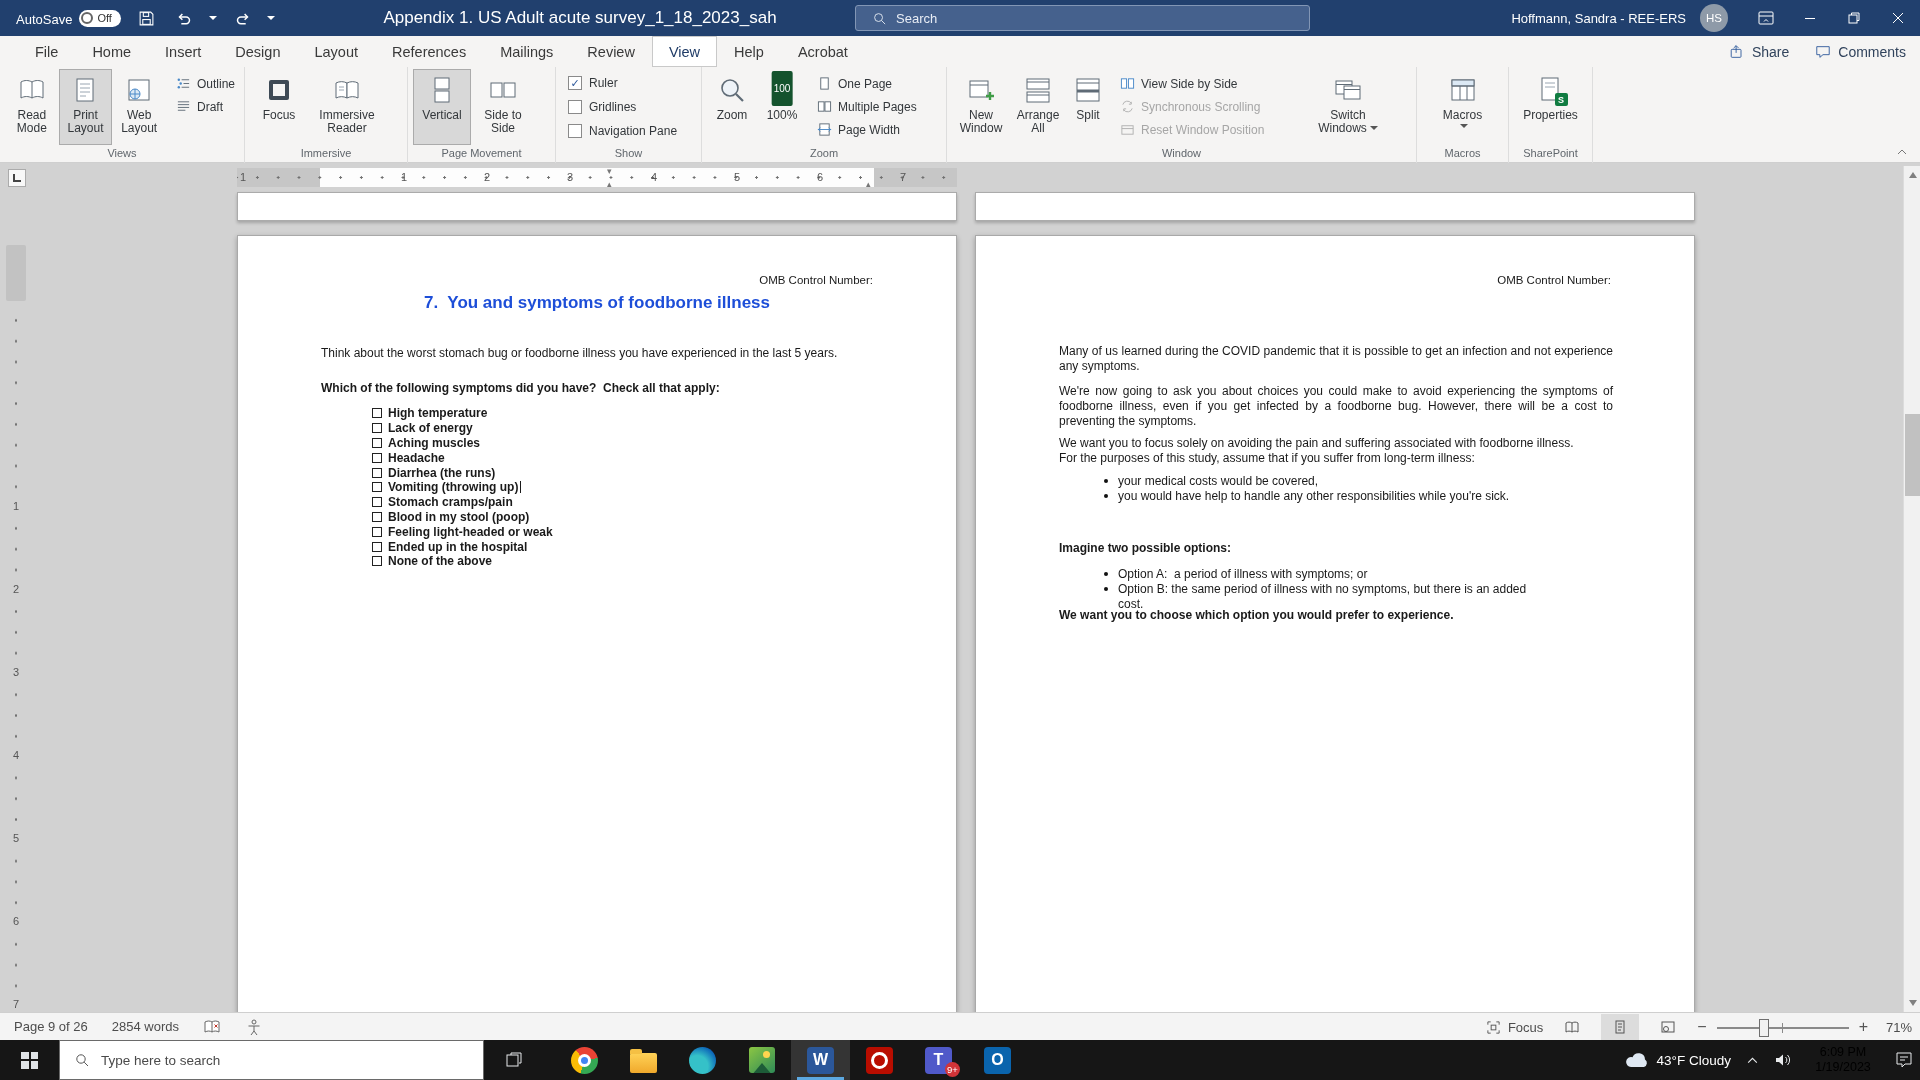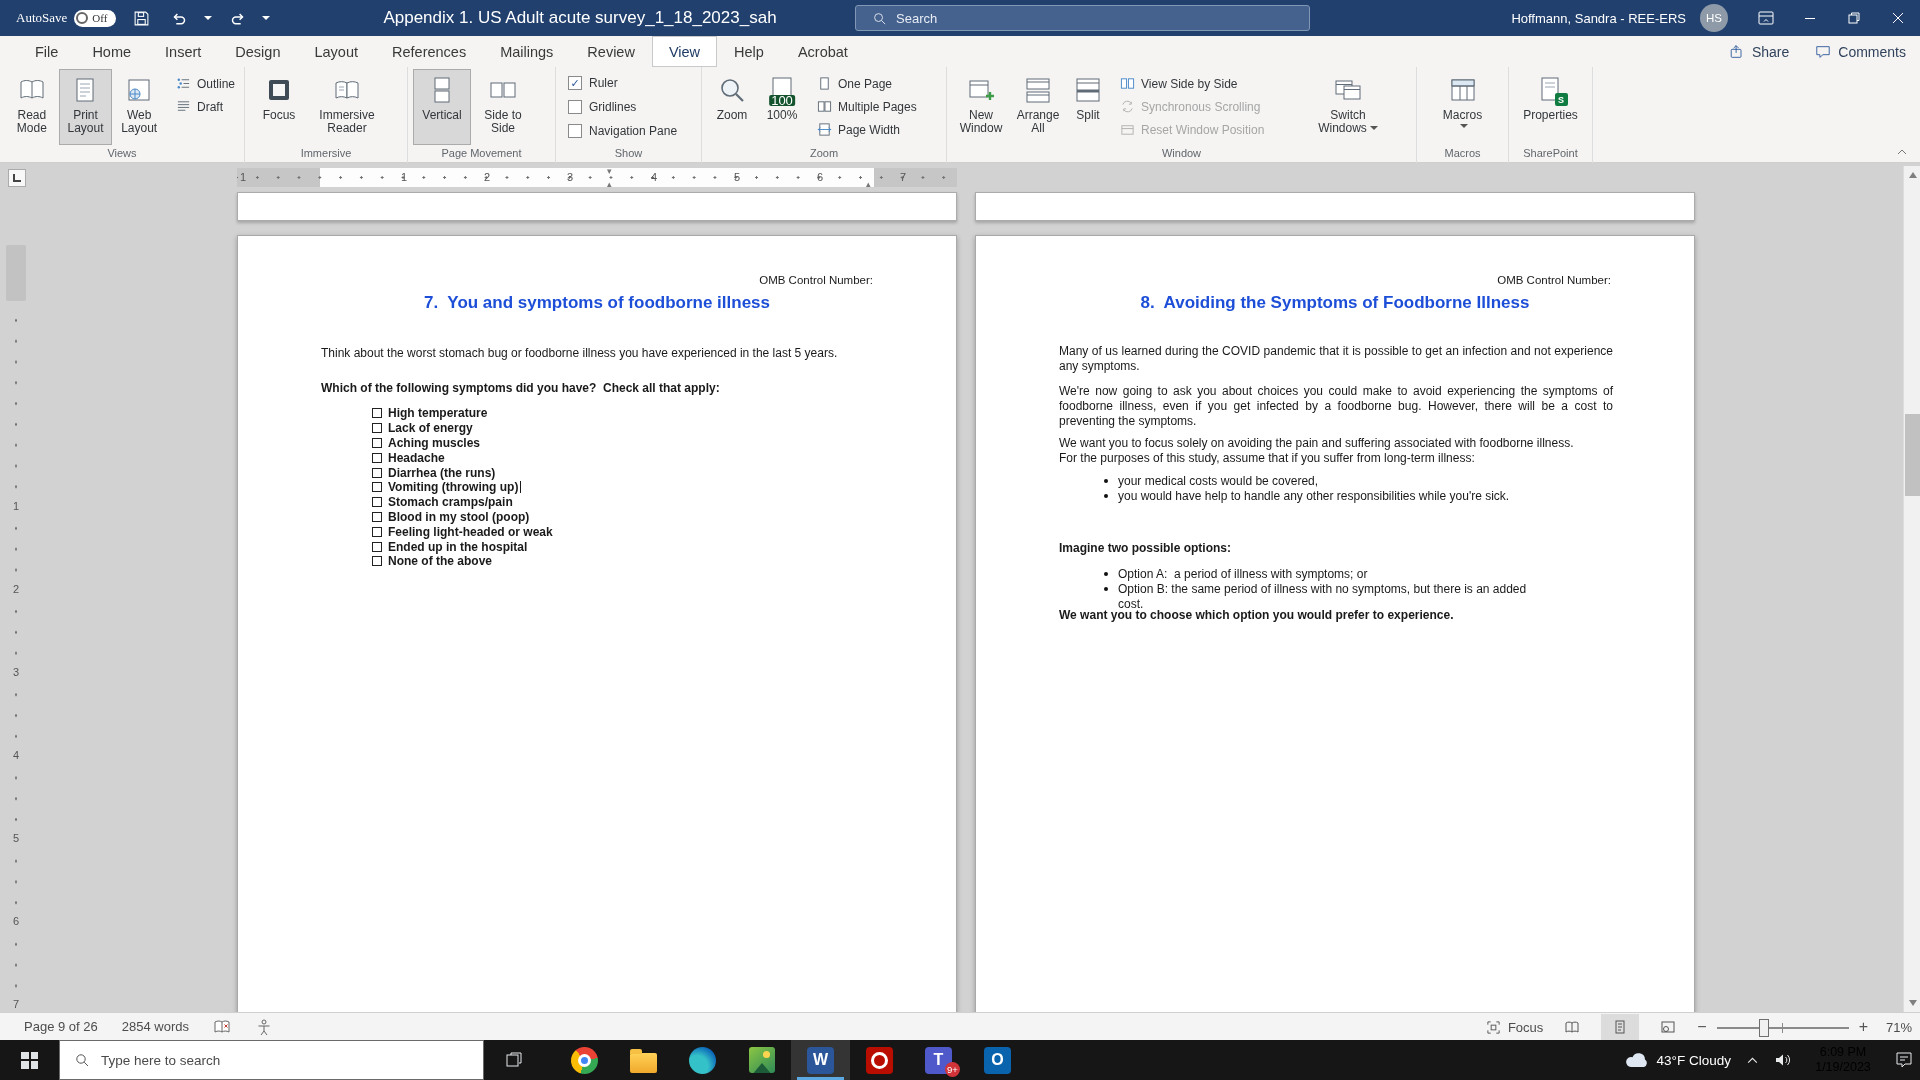--- a/index.html
+++ b/index.html
@@ -3,21 +3,21 @@
 <meta charset="utf-8">
 <style>
 *{margin:0;padding:0;box-sizing:border-box;}
 html,body{width:1920px;height:1080px;overflow:hidden;background:#d2d2d2;font-family:"Liberation Sans",sans-serif;}
 svg{display:block;}
 button{font:inherit;background:none;border:none;cursor:default;}
 
 
 #titlebar{position:absolute;top:0;left:0;width:1920px;height:36px;background:#21406e;color:#fff;display:flex;align-items:center;}
 .tb-left{display:flex;align-items:center;padding-left:16px;gap:12px;}
-.autosave{display:flex;align-items:flex-start;gap:7px;font-size:13px;color:#fff;font-family:Liberation Serif, serif;}
+.autosave{display:flex;align-items:flex-end;gap:7px;font-size:13px;color:#fff;}
 .pill{width:42px;height:17px;border-radius:9px;background:#fff;display:flex;align-items:center;padding:0 4px 0 2px;gap:4px;}
 .pill .knob{width:12px;height:12px;border-radius:50%;background:#fff;border:2px solid #666;}
 .pill .pilltxt{font-size:11px;color:#333;}
 .qbtn{width:26px;height:26px;display:flex;align-items:center;justify-content:center;}
 .caret-w{width:0;height:0;border:4px solid transparent;border-top-color:#fff;margin-top:4px;}
 .doc-title{position:absolute;left:400px;width:360px;top:0;height:36px;display:flex;align-items:center;justify-content:center;font-size:17px;color:#fff;white-space:nowrap;}
 .tb-search{position:absolute;left:855px;top:5px;width:455px;height:26px;background:#45618d;border:1px solid #8296b5;border-radius:3px;display:flex;align-items:center;padding-left:16px;gap:9px;font-size:13px;color:#e8edf5;}
 .tb-right{position:absolute;right:0;top:0;height:36px;display:flex;align-items:center;}
 .tb-user{font-size:13px;margin-right:14px;}
 .avatar{width:28px;height:28px;border-radius:50%;background:#8e9aa8;color:#fff;font-size:11.5px;display:flex;align-items:center;justify-content:center;margin-right:16px;}
@@ -39,21 +39,21 @@
 .rbig .ric{height:34px;display:flex;align-items:center;}
 .rbig .rlb{font-size:12px;line-height:13px;color:#33373b;text-align:center;margin-top:2px;}
 .rbig.selected{background:#d8d8d8;border-color:#ababab;}
 .rcol{display:flex;flex-direction:column;margin-left:6px;margin-top:3px;}
 .rsmall{display:flex;align-items:center;gap:6px;height:23px;font-size:12px;color:#33373b;padding:0 4px;white-space:nowrap;}
 .rsmall.disabled{color:#a6a6a6;}
 .rcheck{display:flex;align-items:center;gap:7px;height:24px;font-size:12px;color:#33373b;}
 .cbox{width:14px;height:14px;background:#fff;border:1px solid #8a8a8a;display:flex;align-items:center;justify-content:center;font-size:11px;color:#2b579a;}
 .cbox.checked::after{content:"✓";}
 .caret-d{width:0;height:0;border:4px solid transparent;border-top-color:#555;display:inline-block;margin-left:3px;transform:translateY(2px);}
-.badge100{position:absolute;bottom:1px;left:50%;transform:translateX(-50%);background:#14532d;color:#fff;font-size:13px;padding:0 2px;border-radius:2px;line-height:11px;}
+.badge100{position:absolute;bottom:1px;left:50%;transform:translateX(-50%);background:#14532d;color:#fff;font-size:10px;padding:12px 2px;border-radius:2px;line-height:11px;}
 #collapse-ribbon{position:absolute;right:12px;bottom:5px;}
 
 
 #tabsel{position:absolute;left:8px;top:169px;width:18px;height:18px;background:#f8f8f8;border:1px solid #ababab;display:flex;align-items:center;justify-content:center;}
 #tabsel .lglyph{width:8px;height:8px;border-left:2px solid #444;border-bottom:2px solid #444;}
 #hruler{position:absolute;left:237px;top:168px;width:720px;height:19px;background:#c6c6c6;}
 #hruler .hr-content{position:absolute;left:83px;top:0;width:554px;height:19px;background:#fdfdfd;}
 #hruler .dots{position:absolute;inset:0;background-image:radial-gradient(circle,#707070 1px,transparent 1.3px);background-size:20.8px 19px;background-repeat:repeat-x;background-position:10px center;}
 .hm{position:absolute;top:2.5px;font-size:11px;color:#555;transform:translateX(-50%);background:transparent;}
 .ind{position:absolute;font-size:9px;color:#777;line-height:8px;left:370px;}
@@ -80,21 +80,21 @@
 
 
 #vscroll{position:absolute;right:0;top:166px;width:17px;height:846px;background:#f1f1f1;border-left:1px solid #dcdcdc;}
 .sb-arrow{position:absolute;left:0;width:17px;height:17px;display:flex;align-items:center;justify-content:center;}
 .tri-up{width:0;height:0;border:4.5px solid transparent;border-bottom:6px solid #7f7f7f;margin-bottom:3px;}
 .tri-down{width:0;height:0;border:4.5px solid transparent;border-top:6px solid #7f7f7f;margin-top:3px;}
 #sb-thumb{position:absolute;left:1px;top:248px;width:15px;height:82px;background:#c1c1c1;}
 
 
 #statusbar{position:absolute;left:0;top:1012px;width:1920px;height:28px;background:#f4f4f4;border-top:1px solid #cfcfcf;display:flex;align-items:center;font-size:13px;color:#4d4d4d;}
-.sb-left{display:flex;align-items:center;gap:24px;padding-left:24px;text-align:right;}
+.sb-left{display:flex;align-items:center;gap:24px;padding-left:14px;text-align:right;}
 .sb-right{position:absolute;right:8px;top:0;height:28px;display:flex;align-items:center;gap:10px;}
 .viewbtn{width:38px;height:27px;display:flex;align-items:center;justify-content:center;}
 .viewbtn.active{background:#dcdcdc;}
 #zoomslider{width:132px;height:27px;position:relative;}
 #zoomslider .track{position:absolute;left:0;right:0;top:13px;height:2px;background:#8a8a8a;}
 #zoomslider .notch{position:absolute;left:65px;top:9px;width:1.5px;height:10px;background:#8a8a8a;}
 #zoomslider .thumb{position:absolute;left:42px;top:5px;width:10px;height:18px;background:#f1f1f1;border:1px solid #6f6f6f;}
 
 
 #taskbar{position:absolute;left:0;top:1040px;width:1920px;height:40px;background:#161616;display:flex;align-items:center;color:#e8eaec;}
@@ -594,21 +594,20 @@
         </div>
       <div class="chk">
           <span class="cbx"></span>
           <span>None of the above</span>
         </div>
     </div>
   </div>
 
   <div class="page" style="left:975px;">
     <div class="omb">OMB Control Number:</div>
-    <div class="phead">8.  Avoiding the Symptoms of Foodborne Illness</div>
     <div class="pbody just" style="top:108px;">Many of us learned during the COVID pandemic that it is possible to get an infection and not experience any symptoms.</div>
     <div class="pbody" style="top:200px;">
       <div>We want you to focus solely on avoiding the pain and suffering associated with foodborne illness.</div>
       <div>For the purposes of this study, assume that if you suffer from long-term illness:</div>
     </div>
     <div class="pbody just" style="top:148px;">We're now going to ask you about choices you could make to avoid experiencing the symptoms of foodborne illness, even if you get infected by a foodborne bug.  However, there will be a cost to preventing the symptoms.</div>
     <div style="position:absolute;left:128px;top:238px;width:430px;font-size:12px;">
       <div class="brow">
           <span class="bdot"></span>
           <span>your medical costs would be covered,</span>

